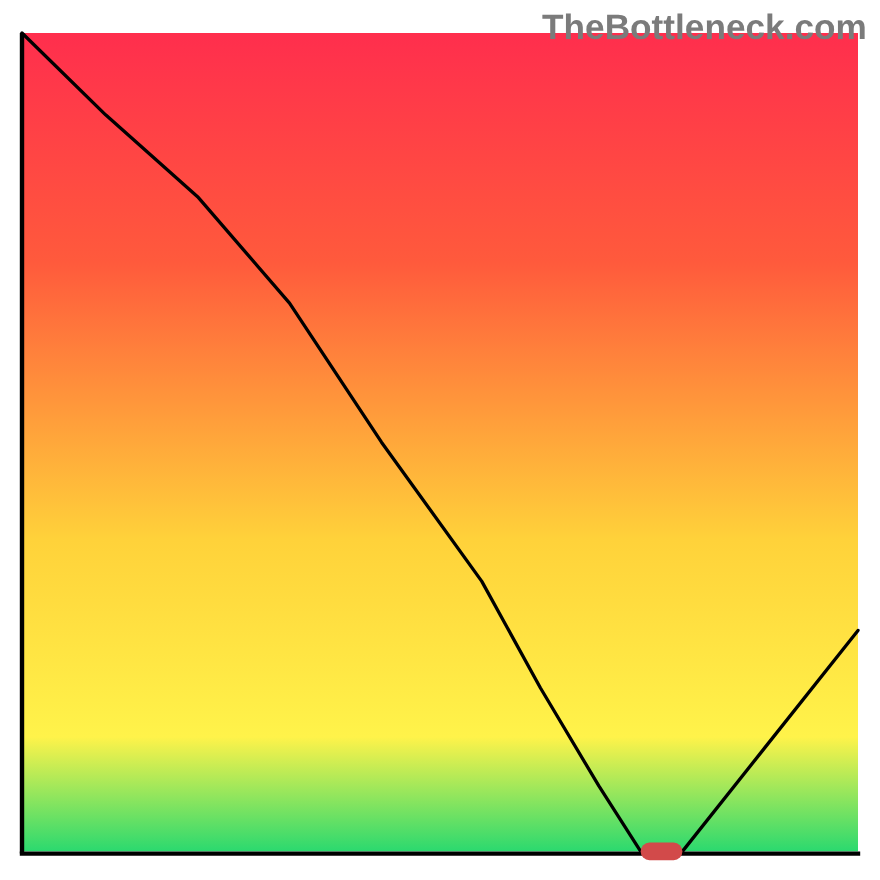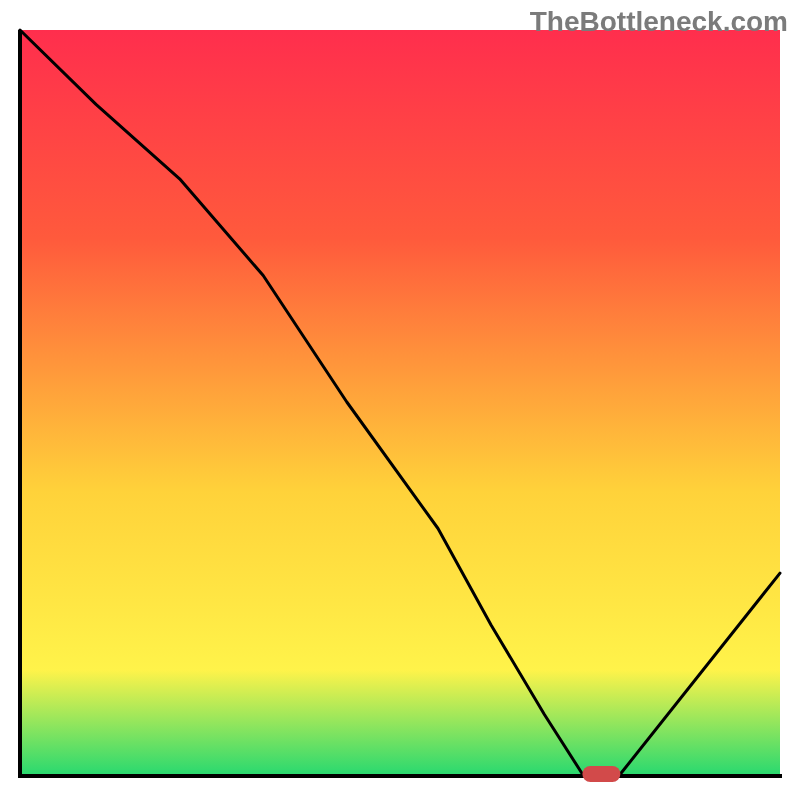--- a/index.html
+++ b/index.html
@@ -13,21 +13,21 @@
   .canvas {
     position: relative;
     width: 800px;
     height: 800px;
   }
   .watermark {
     position: absolute;
     top: 6px;
     right: 12px;
     font-family: Arial, Helvetica, sans-serif;
-    font-size: 28px;
+    font-size: 32px;
     font-weight: 600;
     color: #7b7b7b;
     letter-spacing: 0px;
     user-select: none;
   }
   svg.plot {
     position: absolute;
     left: 0;
     top: 0;
     width: 800px;

